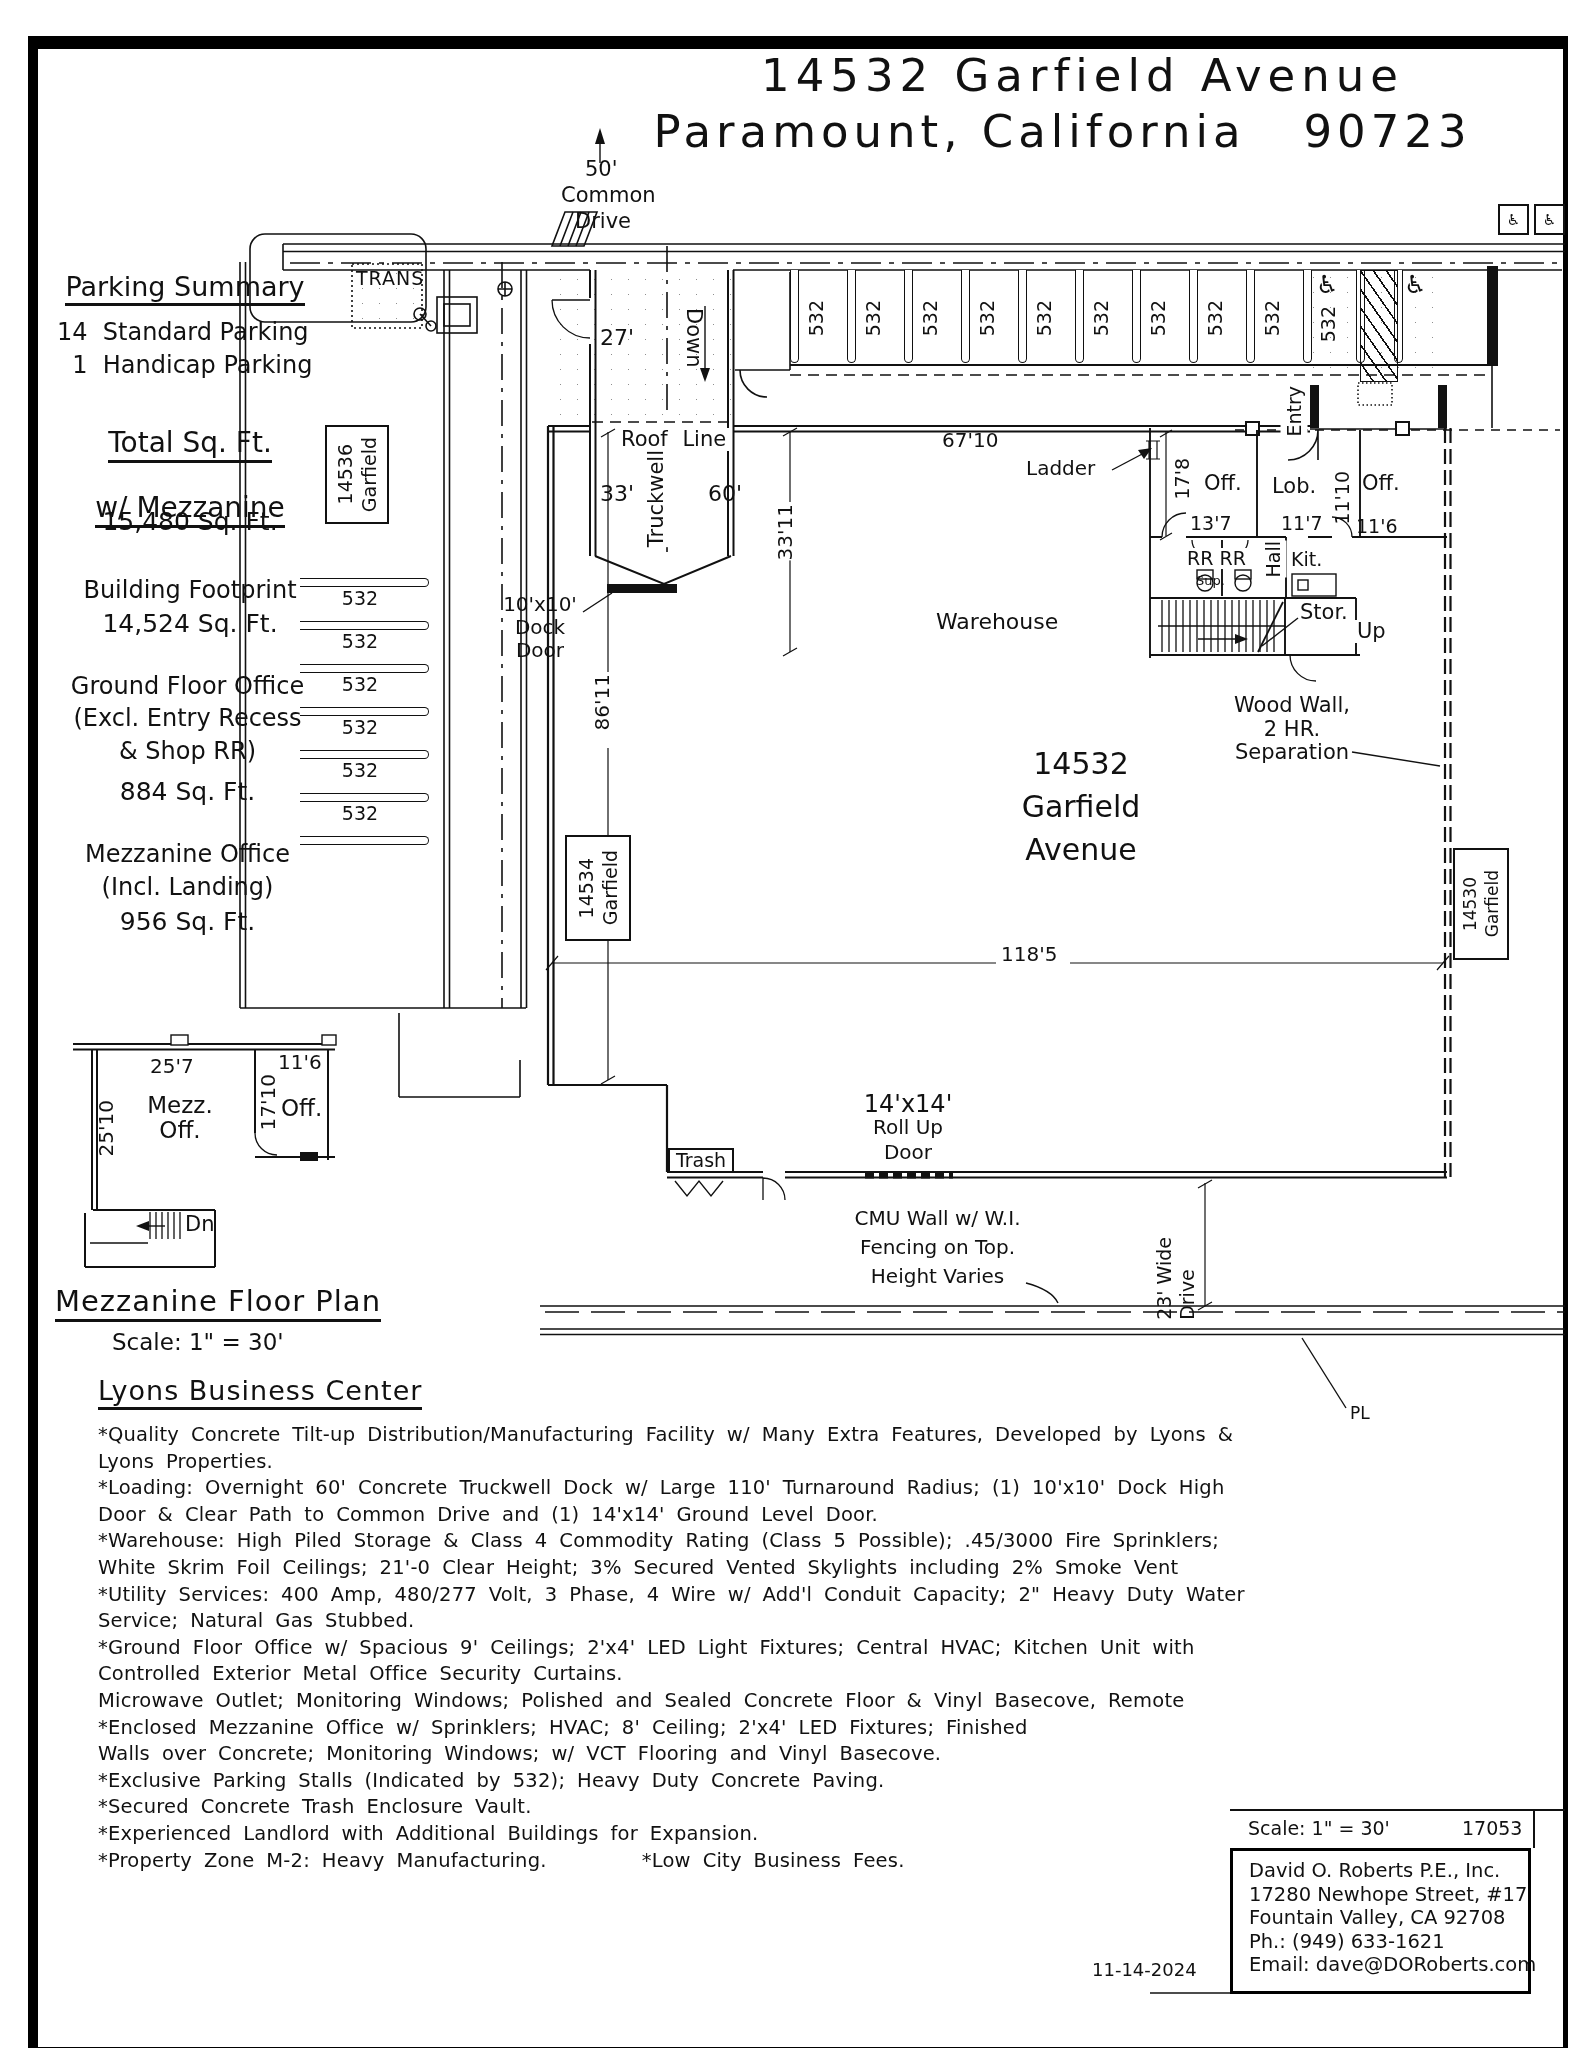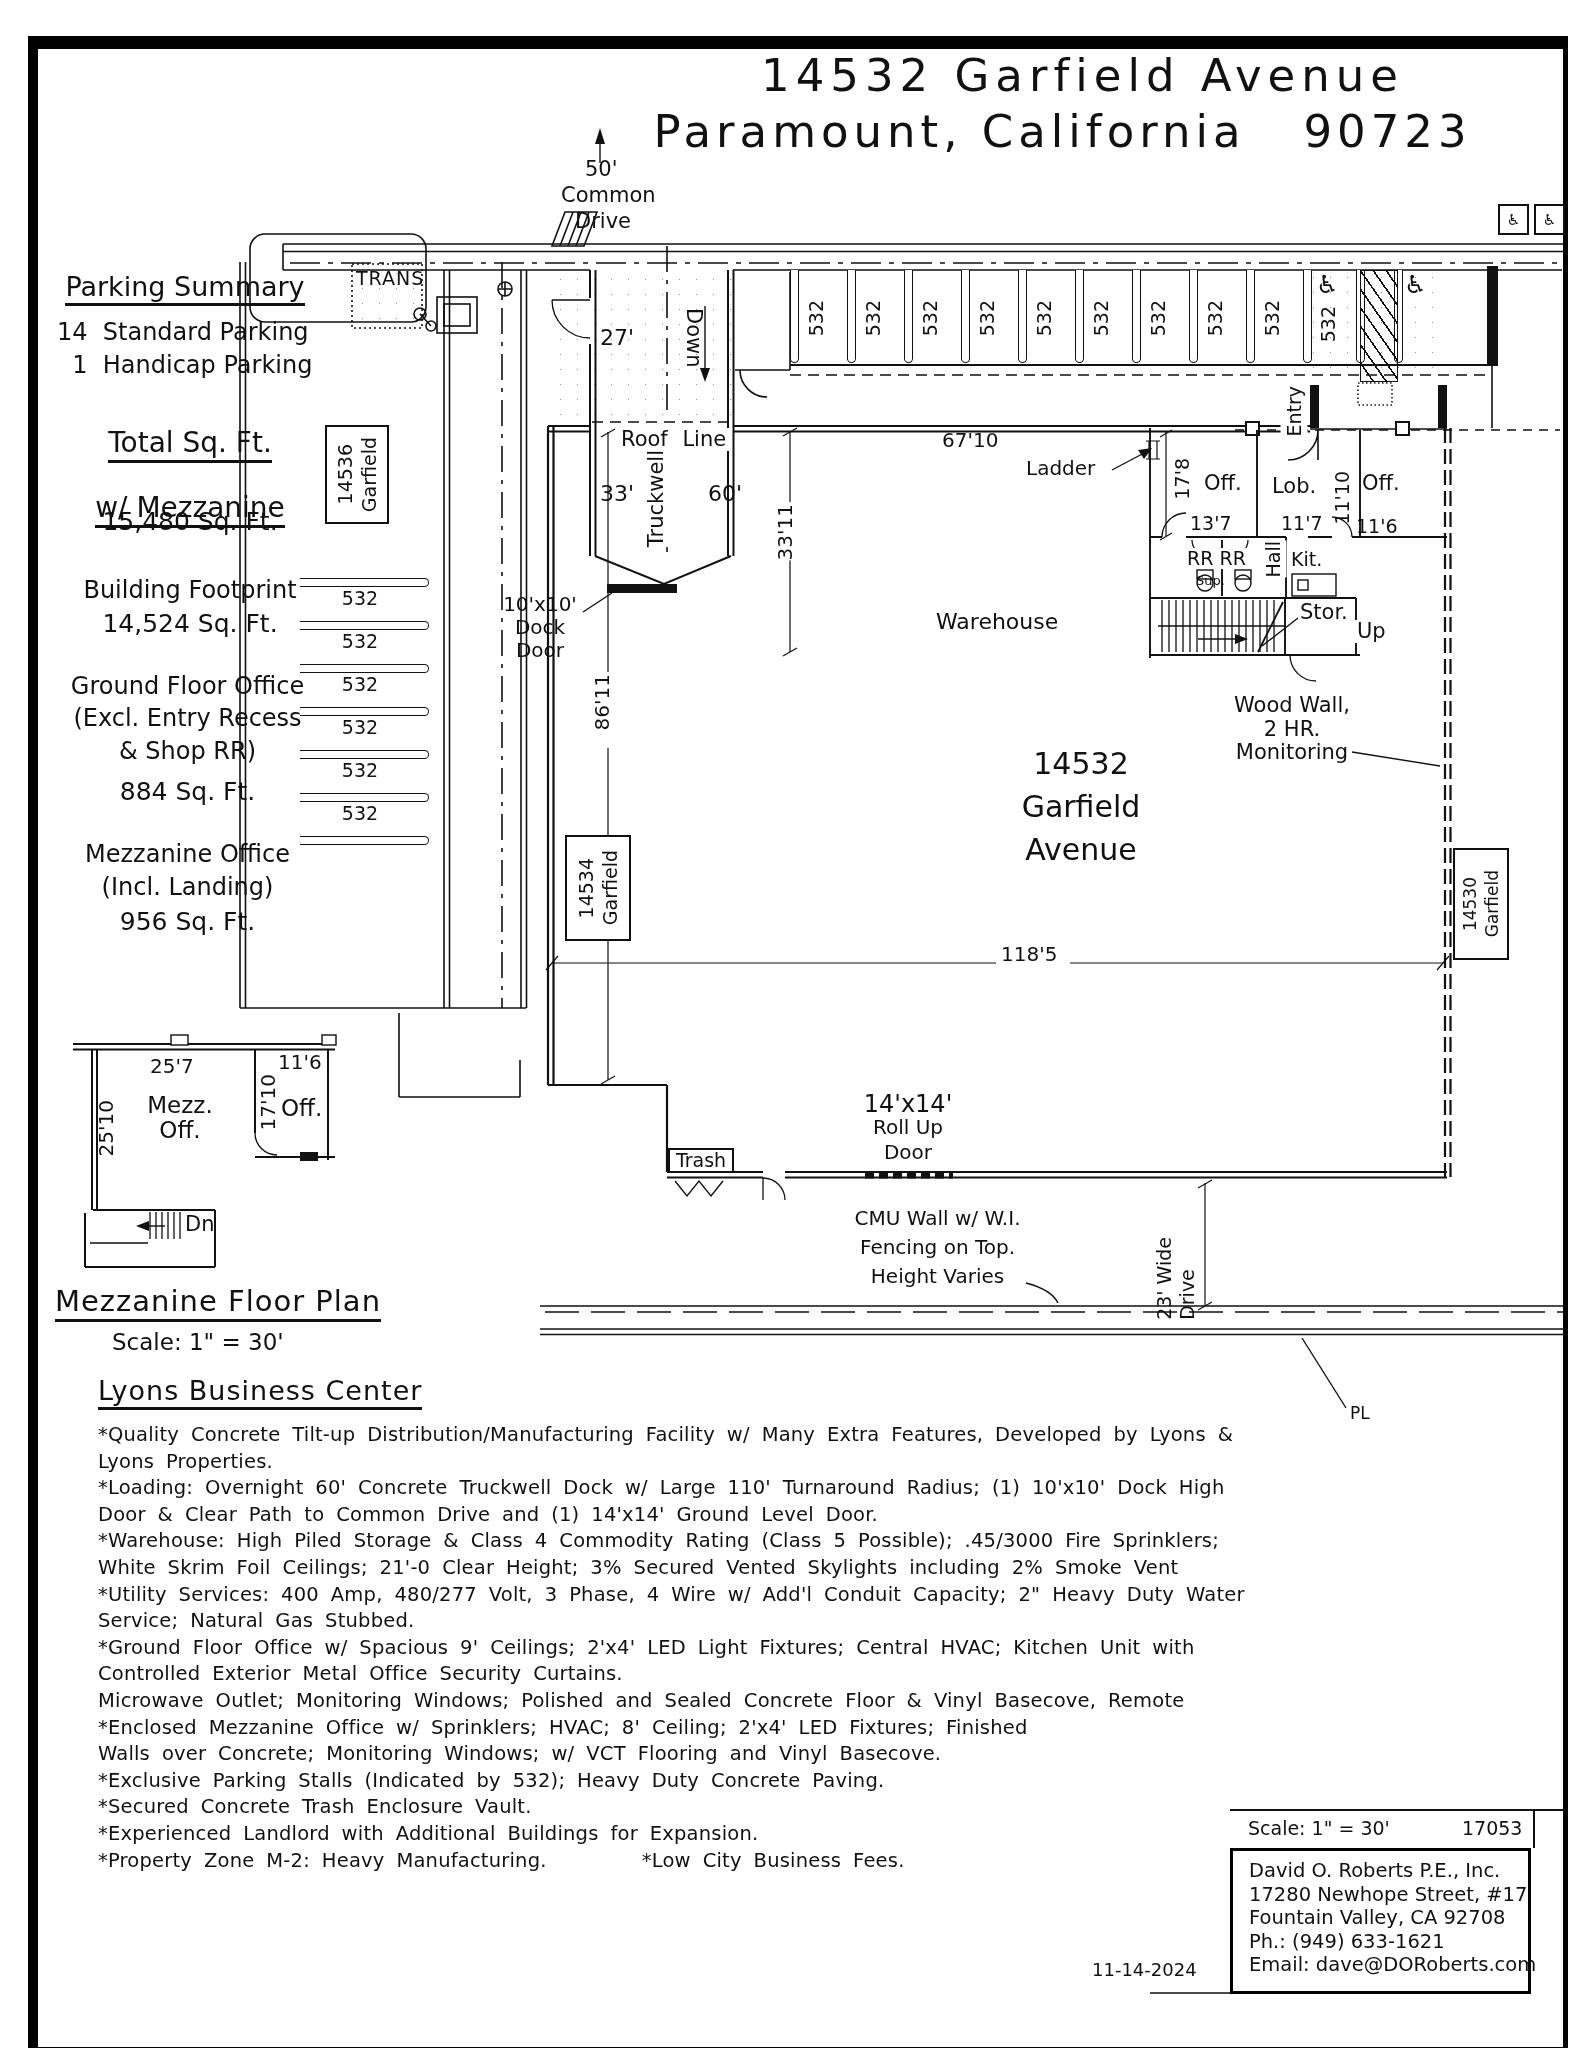--- a/index.html
+++ b/index.html
@@ -295,21 +295,21 @@
   <div class="lbl" style="left:1291px;top:549px;font-size:19px;">Kit.</div>
   <div class="lbl bgw" style="left:1354px;top:620px;font-size:21px;">Up</div>
   <div class="lbl" style="left:1300px;top:601px;font-size:21px;">Stor.</div>
   <div class="lbl v bgw" style="left:1281px;top:386px;font-size:19px;">Entry</div>
   <div class="lbl" style="left:936px;top:610px;font-size:22px;word-spacing:3px;">Warehouse</div>
   <div class="lbl ctr" style="left:1018px;top:748px;width:126px;font-size:30px;">14532</div>
   <div class="lbl ctr" style="left:1018px;top:791px;width:126px;font-size:30px;">Garfield</div>
   <div class="lbl ctr" style="left:1018px;top:834px;width:126px;font-size:30px;">Avenue</div>
   <div class="lbl ctr" style="left:1212px;top:694px;width:160px;font-size:21px;">Wood Wall,</div>
   <div class="lbl ctr" style="left:1212px;top:718px;width:160px;font-size:21px;">2 HR.</div>
-  <div class="lbl ctr" style="left:1212px;top:741px;width:160px;font-size:21px;">Monitoring</div>
+  <div class="lbl ctr" style="left:1212px;top:741px;width:160px;font-size:21px;">Separation</div>
   <div class="lbl v bgw" style="left:589px;top:674px;font-size:20px;">86'11</div>
   <div class="lbl bgw" style="left:998px;top:944px;font-size:20px;">118'5</div>
 
   <div class="lbl v" style="left:806px;top:300px;font-size:19px;">532</div>
   <div class="lbl v" style="left:863px;top:300px;font-size:19px;">532</div>
   <div class="lbl v" style="left:920px;top:300px;font-size:19px;">532</div>
   <div class="lbl v" style="left:977px;top:300px;font-size:19px;">532</div>
   <div class="lbl v" style="left:1034px;top:300px;font-size:19px;">532</div>
   <div class="lbl v" style="left:1091px;top:300px;font-size:19px;">532</div>
   <div class="lbl v" style="left:1148px;top:300px;font-size:19px;">532</div>

